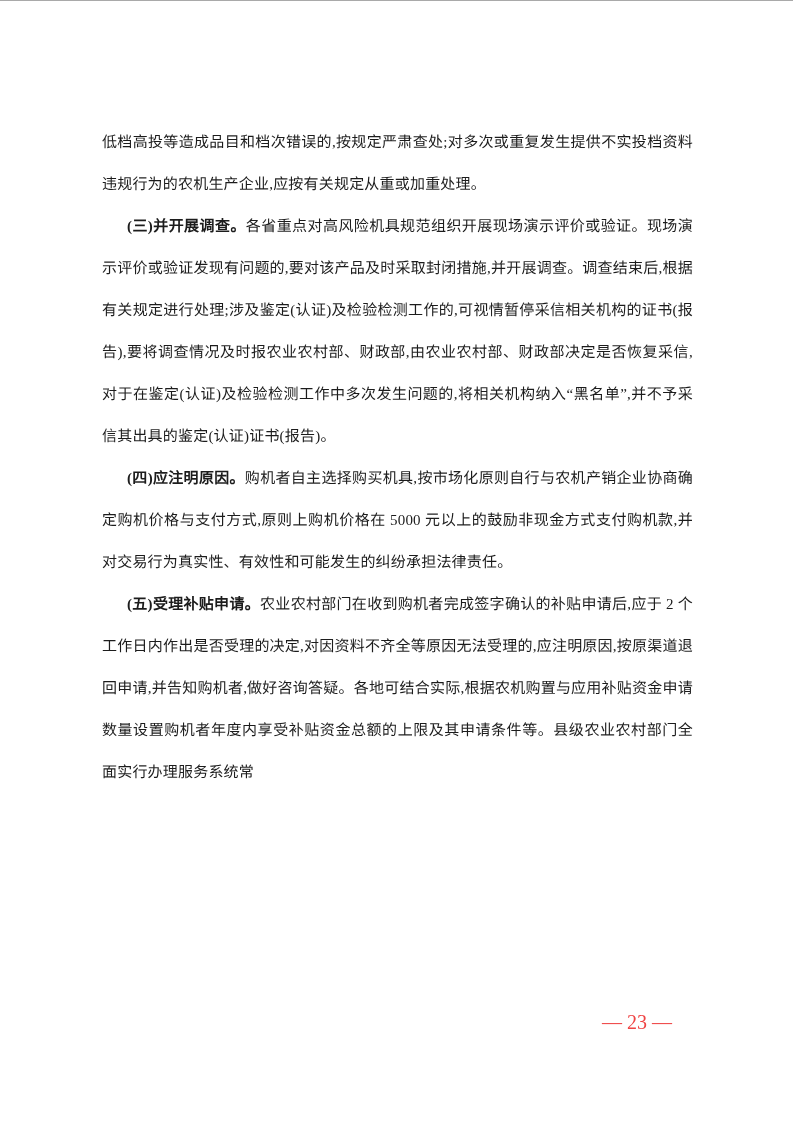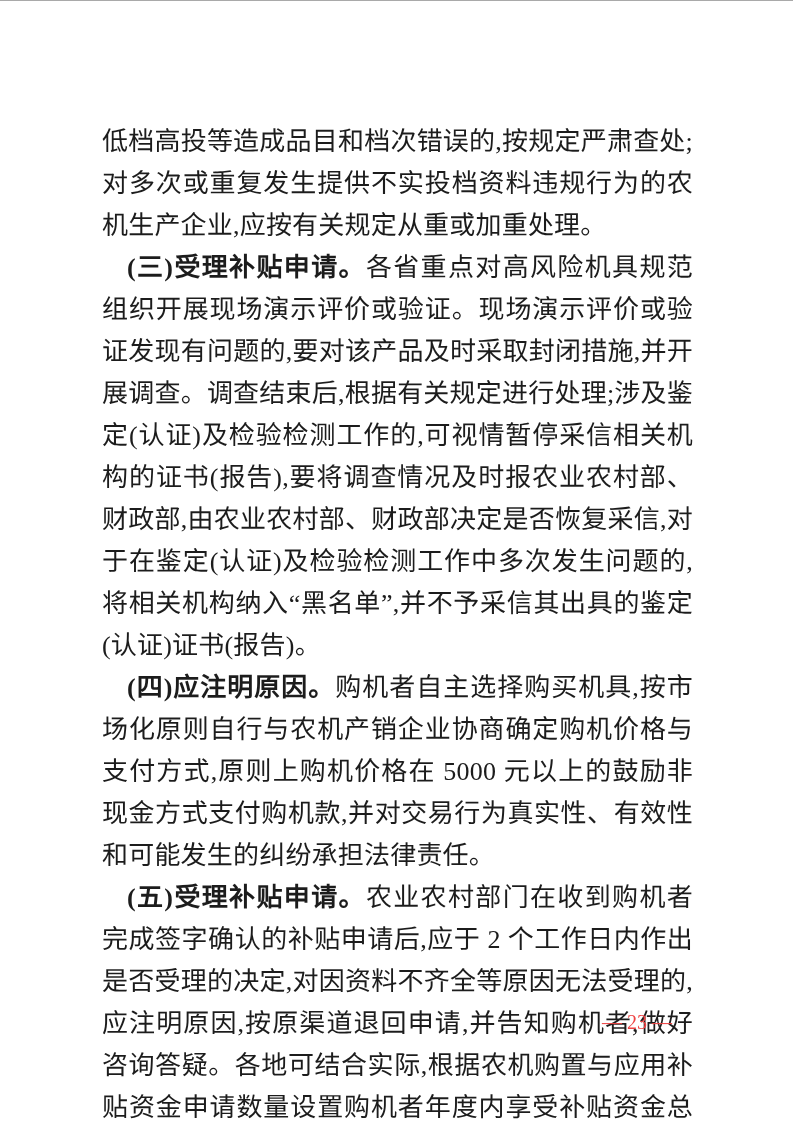--- a/index.html
+++ b/index.html
@@ -25,21 +25,21 @@
     background: #a9a9a9;
   }
   .doc-body {
     position: absolute;
     left: 102px;
     top: 121px;
     width: 591px;
   }
   .para {
     margin: 0;
-    font-size: 26px;
+    font-size: 15px;
     line-height: 42px;
     text-align: justify;
     text-justify: inter-ideograph;
     letter-spacing: 0.2px;
   }
   .para.indent {
     text-indent: 25px;
   }
   .run { font-weight: normal; }
   .bold-run { font-weight: 700; }
@@ -53,18 +53,18 @@
     white-space: nowrap;
   }
 </style>
 </head>
 <body>
 
 <div class="page">
   <div class="scan-edge"></div>
   <div class="doc-body">
       <p class="para"><span class="run">低档高投等造成品目和档次错误的,按规定严肃查处;对多次或重复发生提供不实投档资料违规行为的农机生产企业,应按有关规定从重或加重处理。</span></p>
-      <p class="para indent"><span class="run bold-run">(三)受理补贴申请。</span><span class="run">各省重点对高风险机具规范组织开展现场演示评价或验证。现场演示评价或验证发现有问题的,要对该产品及时采取封闭措施,并开展调查。调查结束后,根据有关规定进行处理;涉及鉴定(认证)及检验检测工作的,可视情暂停采信相关机构的证书(报告),要将调查情况及时报农业农村部、财政部,由农业农村部、财政部决定是否恢复采信,对于在鉴定(认证)及检验检测工作中多次发生问题的,将相关机构纳入“黑名单”,并不予采信其出具的鉴定(认证)证书(报告)。</span></p>
+      <p class="para indent"><span class="run bold-run">(三)并开展调查。</span><span class="run">各省重点对高风险机具规范组织开展现场演示评价或验证。现场演示评价或验证发现有问题的,要对该产品及时采取封闭措施,并开展调查。调查结束后,根据有关规定进行处理;涉及鉴定(认证)及检验检测工作的,可视情暂停采信相关机构的证书(报告),要将调查情况及时报农业农村部、财政部,由农业农村部、财政部决定是否恢复采信,对于在鉴定(认证)及检验检测工作中多次发生问题的,将相关机构纳入“黑名单”,并不予采信其出具的鉴定(认证)证书(报告)。</span></p>
       <p class="para indent"><span class="run bold-run">(四)应注明原因。</span><span class="run">购机者自主选择购买机具,按市场化原则自行与农机产销企业协商确定购机价格与支付方式,原则上购机价格在 5000 元以上的鼓励非现金方式支付购机款,并对交易行为真实性、有效性和可能发生的纠纷承担法律责任。</span></p>
       <p class="para indent"><span class="run bold-run">(五)受理补贴申请。</span><span class="run">农业农村部门在收到购机者完成签字确认的补贴申请后,应于 2 个工作日内作出是否受理的决定,对因资料不齐全等原因无法受理的,应注明原因,按原渠道退回申请,并告知购机者,做好咨询答疑。各地可结合实际,根据农机购置与应用补贴资金申请数量设置购机者年度内享受补贴资金总额的上限及其申请条件等。县级农业农村部门全面实行办理服务系统常</span></p>
     </div>
   <div class="page-footer">— 23 —</div>
 </div>
 
 </body></html>

